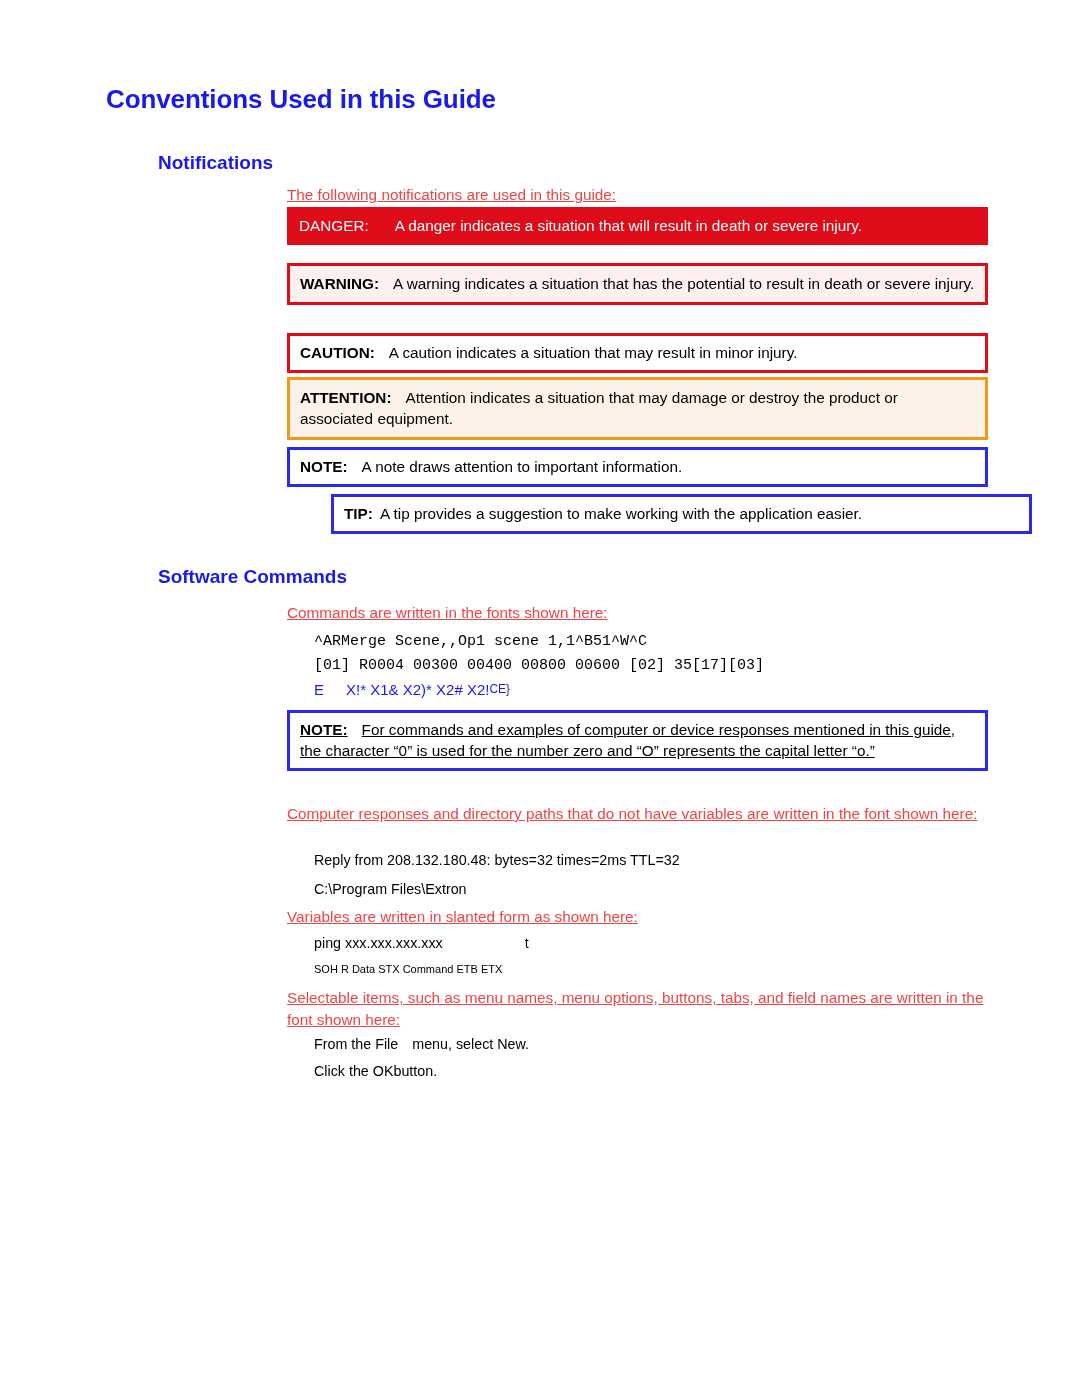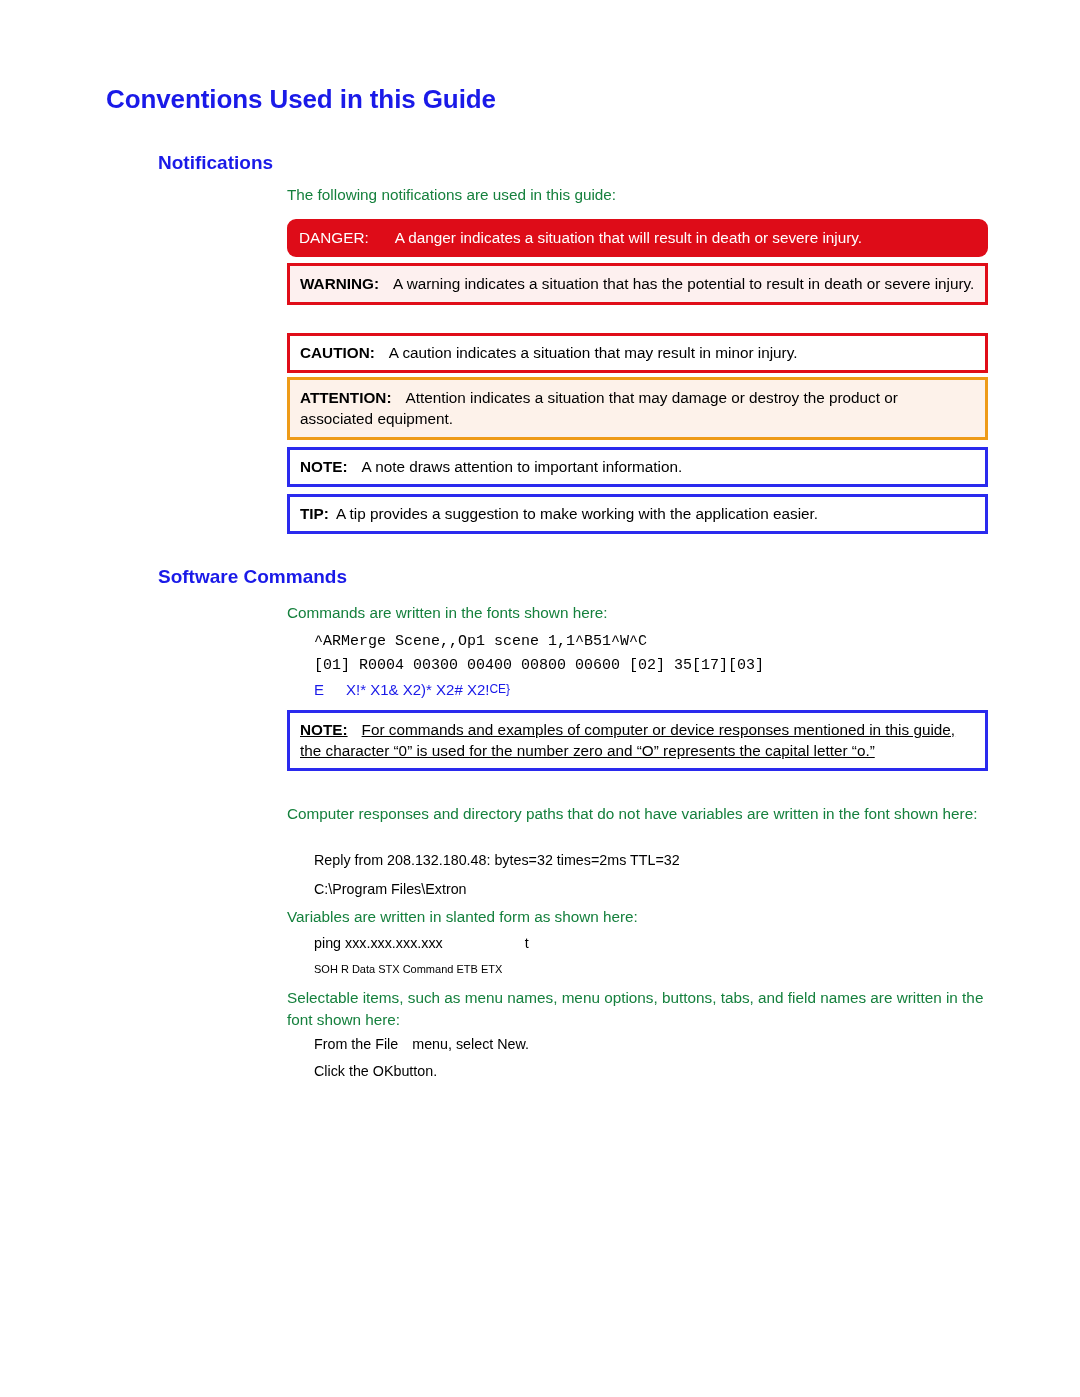--- a/index.html
+++ b/index.html
@@ -45,21 +45,22 @@
   }
   .h2-notifications { top: 152px; }
   .h2-software { top: 566px; }
 
   
   .body-text {
     position: absolute;
     left: 287px;
     font-size: 15.3px;
     line-height: 22px;
-    color: #15803d;
+    color: #ef4444;
+    text-decoration: underline;
   }
   .body-text.w-wide { width: 700px; }
 
   .indent-text {
     position: absolute;
     left: 314px;
     font-size: 15px;
     line-height: 23px;
     color: #000000;
     white-space: nowrap;
@@ -114,41 +115,42 @@
     border: 3px solid #2a2aee;
     color: #000000;
     padding: 6px 10px 7px 10px;
   }
 
   .notice-tip {
     background: #ffffff;
     border: 3px solid #2a2aee;
     color: #000000;
     padding: 6px 10px 7px 10px;
+    margin-left: 44px;
   }
 
   .sp-sm { display: inline-block; width: 7px; }
   .sp-md { display: inline-block; width: 14px; }
   .sp-lg { display: inline-block; width: 26px; }
 
   .cmd-spacer { display: inline-block; width: 22px; }
   .supcap { font-size: 12px; vertical-align: 2px; }
 </style>
 </head>
 <body>
 
 <div class="page">
 
   <div class="h1-title">Conventions Used in this Guide</div>
 
   <div class="h2-title h2-notifications">Notifications</div>
 
   <div class="body-text w-wide" style="top:184px;">The following notifications are used in this guide:</div>
 
-  <div class="notice notice-danger" style="top:219px;border-radius:9px;">
+  <div class="notice notice-danger" style="top:207px;">
     <span class="lbl">DANGER:</span><span class="sp-lg"></span><span class="txt">A danger indicates a situation that will result in death or severe injury.</span>
   </div>
 
   <div class="notice notice-warning" style="top:263px;">
     <span class="lbl">WARNING:</span><span class="sp-md"></span><span class="txt">A warning indicates a situation that has the potential to result in death or severe injury.</span>
   </div>
 
   <div class="notice notice-caution" style="top:333px;">
     <span class="lbl">CAUTION:</span><span class="sp-md"></span><span class="txt">A caution indicates a situation that may result in minor injury.</span>
   </div>

